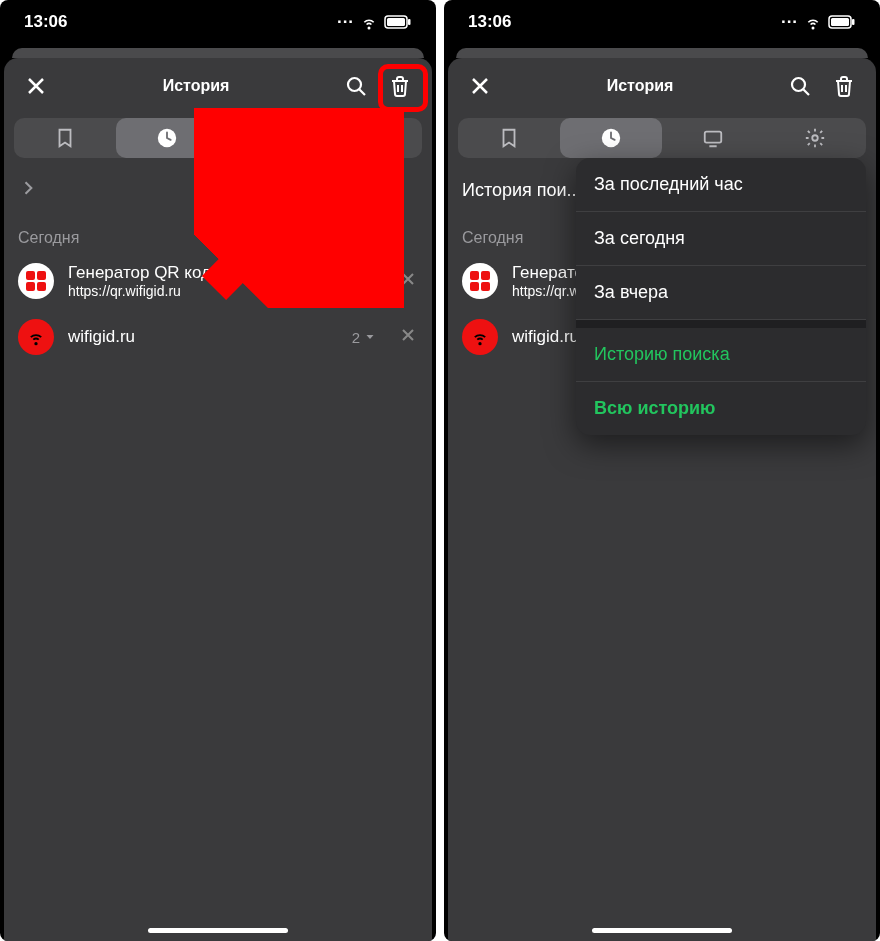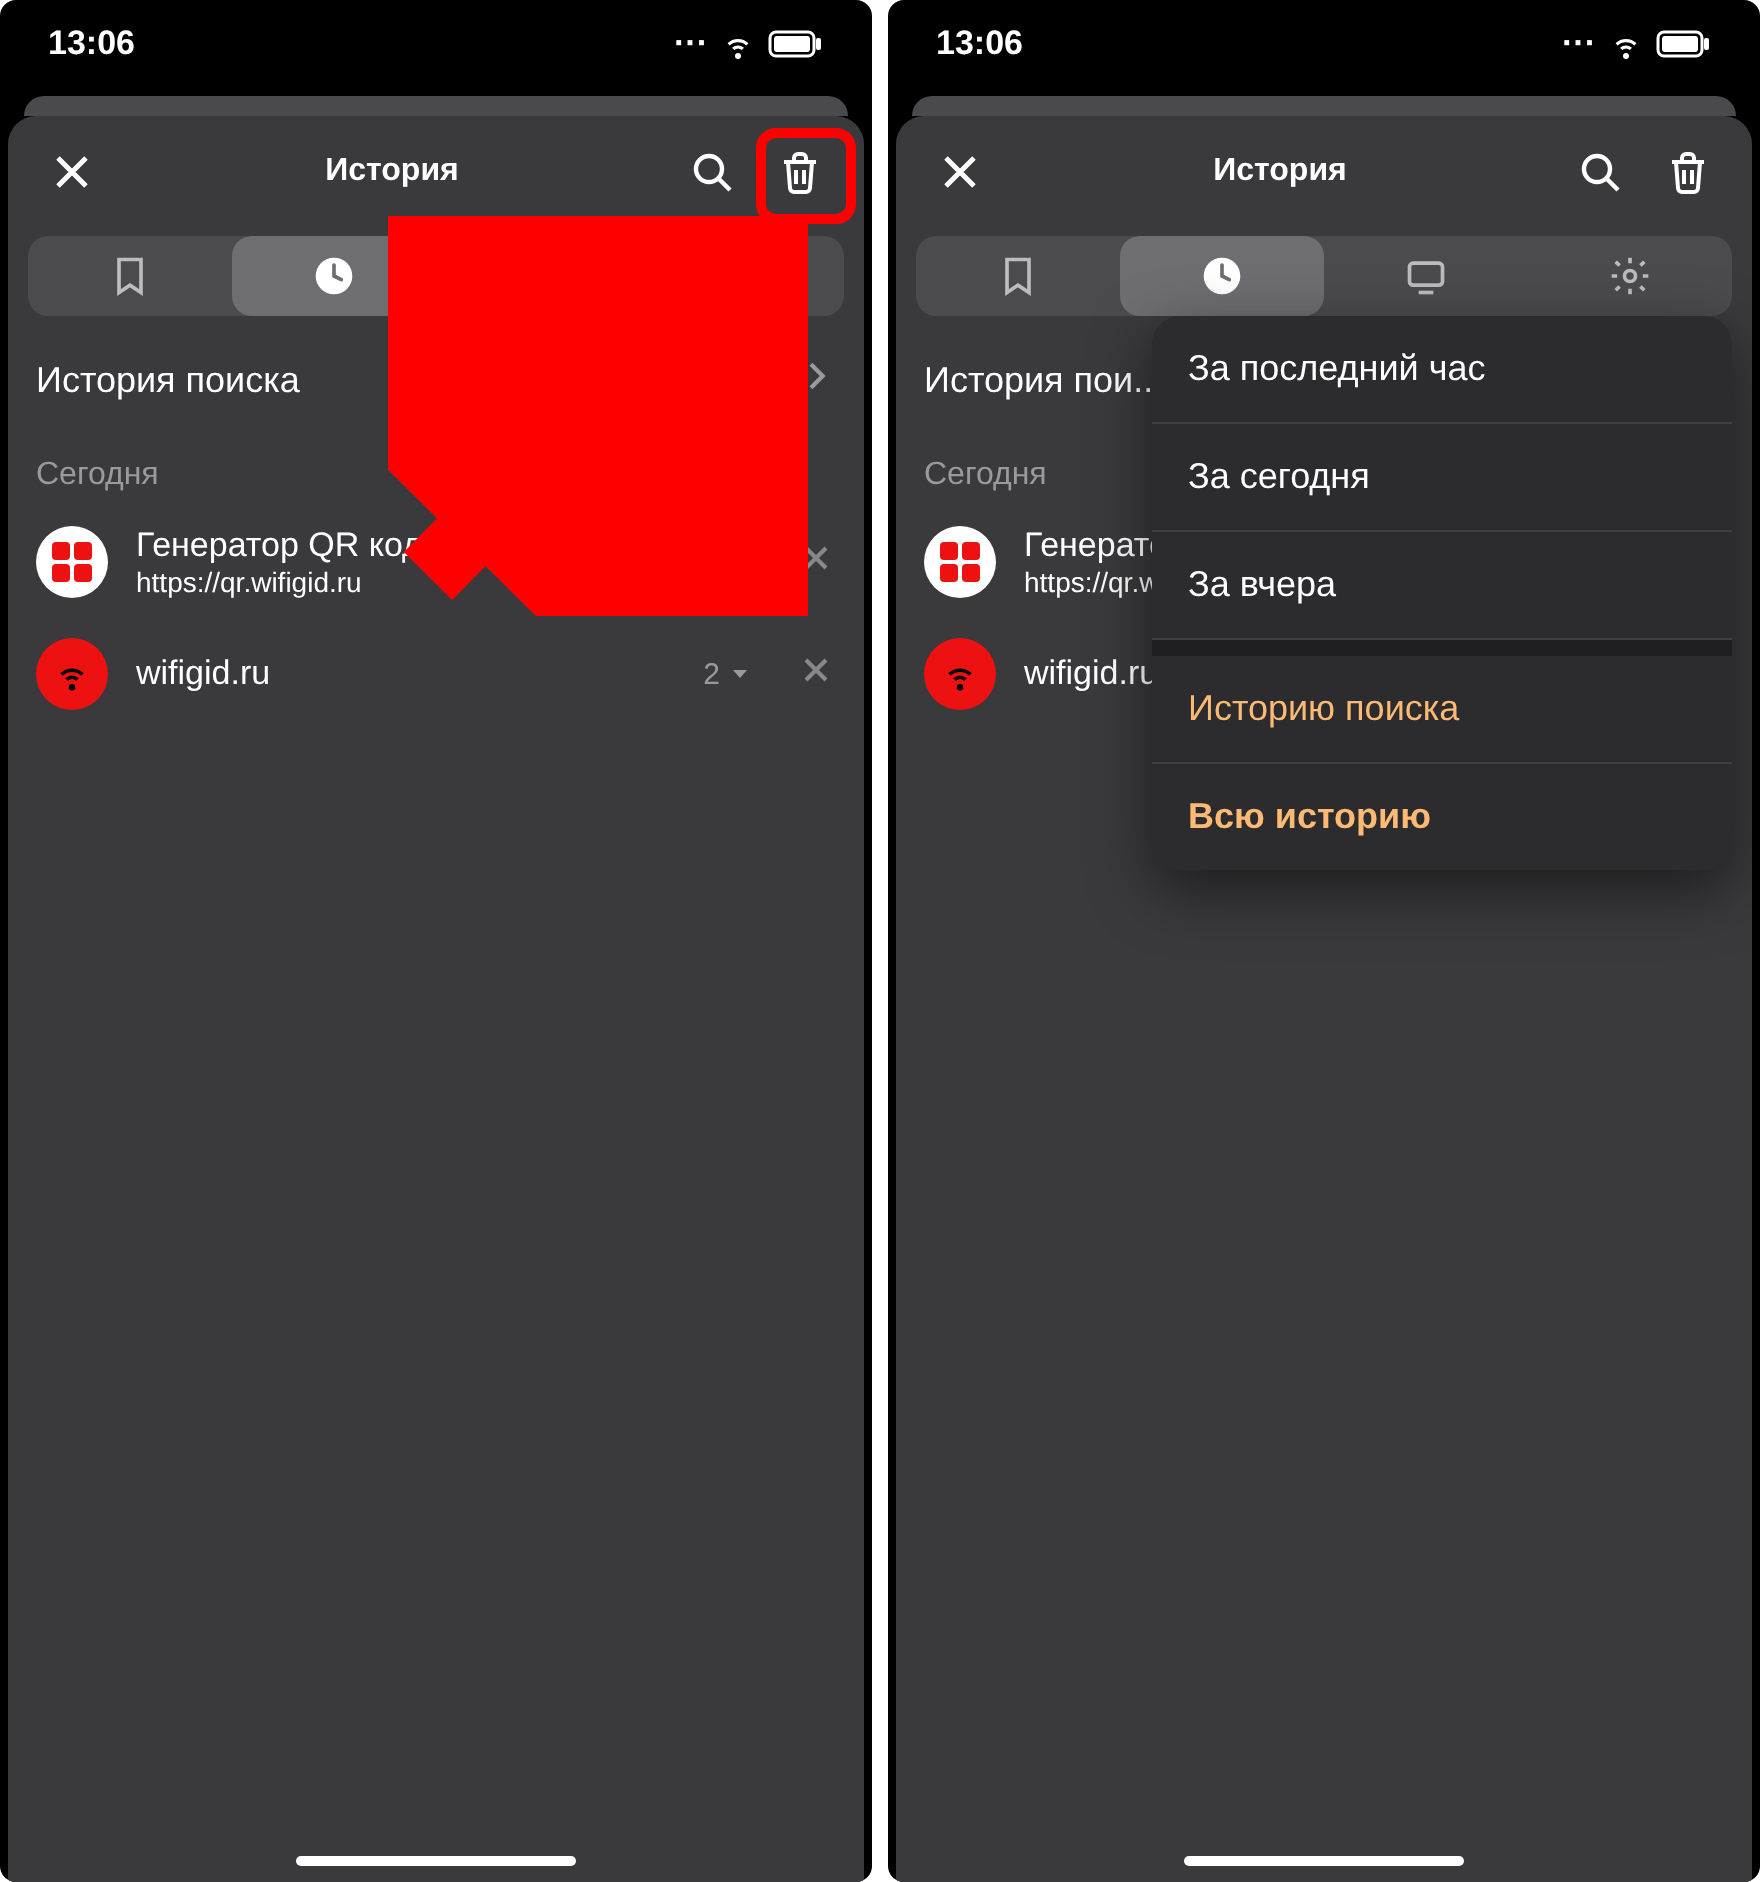--- a/index.html
+++ b/index.html
@@ -186,21 +186,21 @@
     overflow: hidden;
     box-shadow: 0 10px 30px rgba(0,0,0,0.5);
     z-index: 10;
   }
   .dd-item {
     padding: 16px 18px;
     color: #fff;
     font-size: 18px;
     border-bottom: 1px solid #3f3f41;
   }
-  .dd-item.danger { color: #fdba74; }
+  .dd-item.danger { color: #22c55e; }
   .dd-sep {
     height: 8px;
     background: #1f1f21;
     border: none;
   }
   .dd-item:last-child { border-bottom: none; font-weight: bold; }
 
   .qr-glyph {
     width: 20px; height: 20px;
     display: grid;
@@ -271,21 +271,20 @@
       </div>
       <div class="tab">
         <svg viewBox="0 0 24 24" stroke="currentColor" stroke-width="2" fill="none">
             <circle cx="12" cy="12" r="3"></circle>
             <path d="M12 2v3M12 19v3M4.2 4.2l2.1 2.1M17.7 17.7l2.1 2.1M2 12h3M19 12h3M4.2 19.8l2.1-2.1M17.7 6.3l2.1-2.1"></path>
           </svg>
       </div>
     </div>
 
     <div class="row">
-      <span class="row-title">История поиска</span>
       <span class="chev">
         <svg viewBox="0 0 24 24" width="20" height="20" stroke="currentColor" stroke-width="2.5" fill="none">
             <path d="M9 5l7 7-7 7"></path>
           </svg>
       </span>
     </div>
 
     <div class="section-label">Сегодня</div>
 
     <div class="item">

